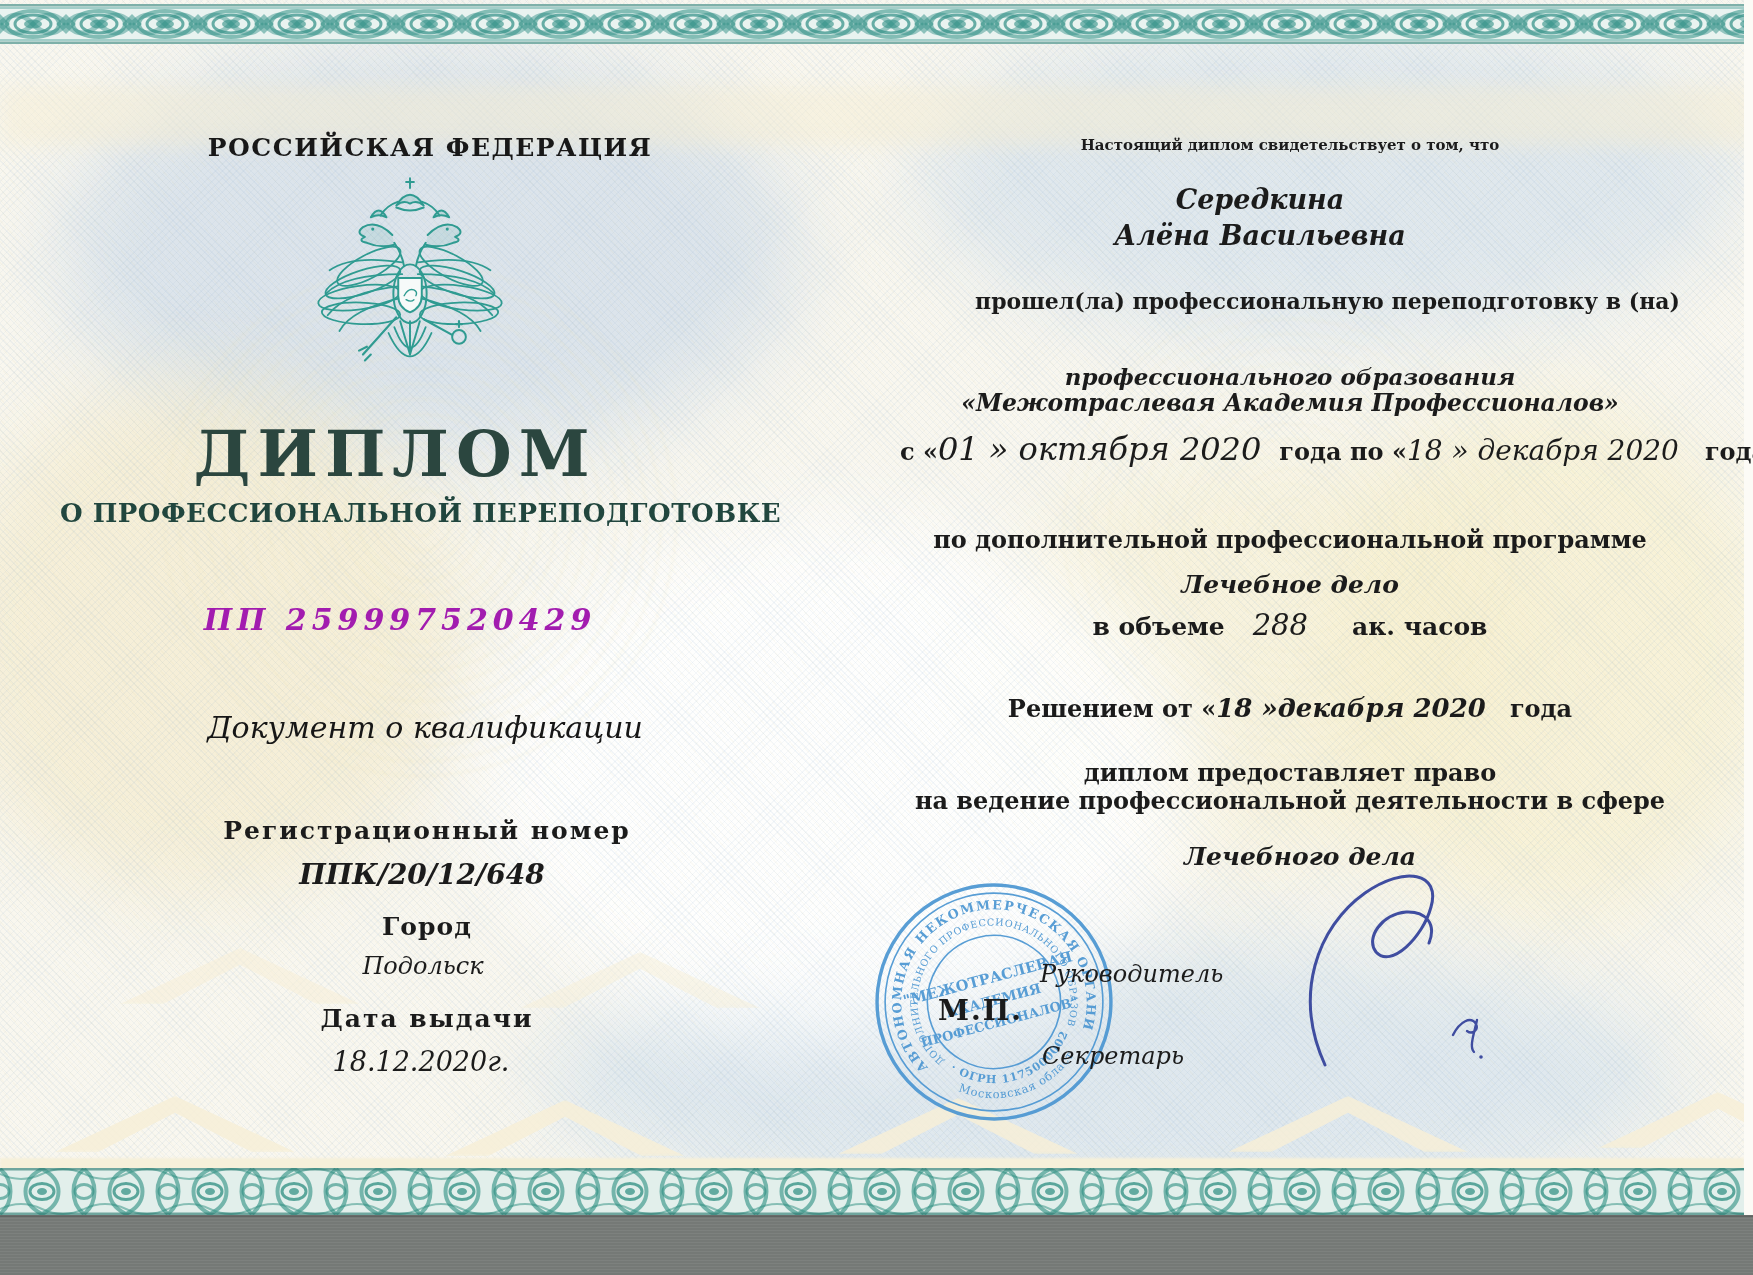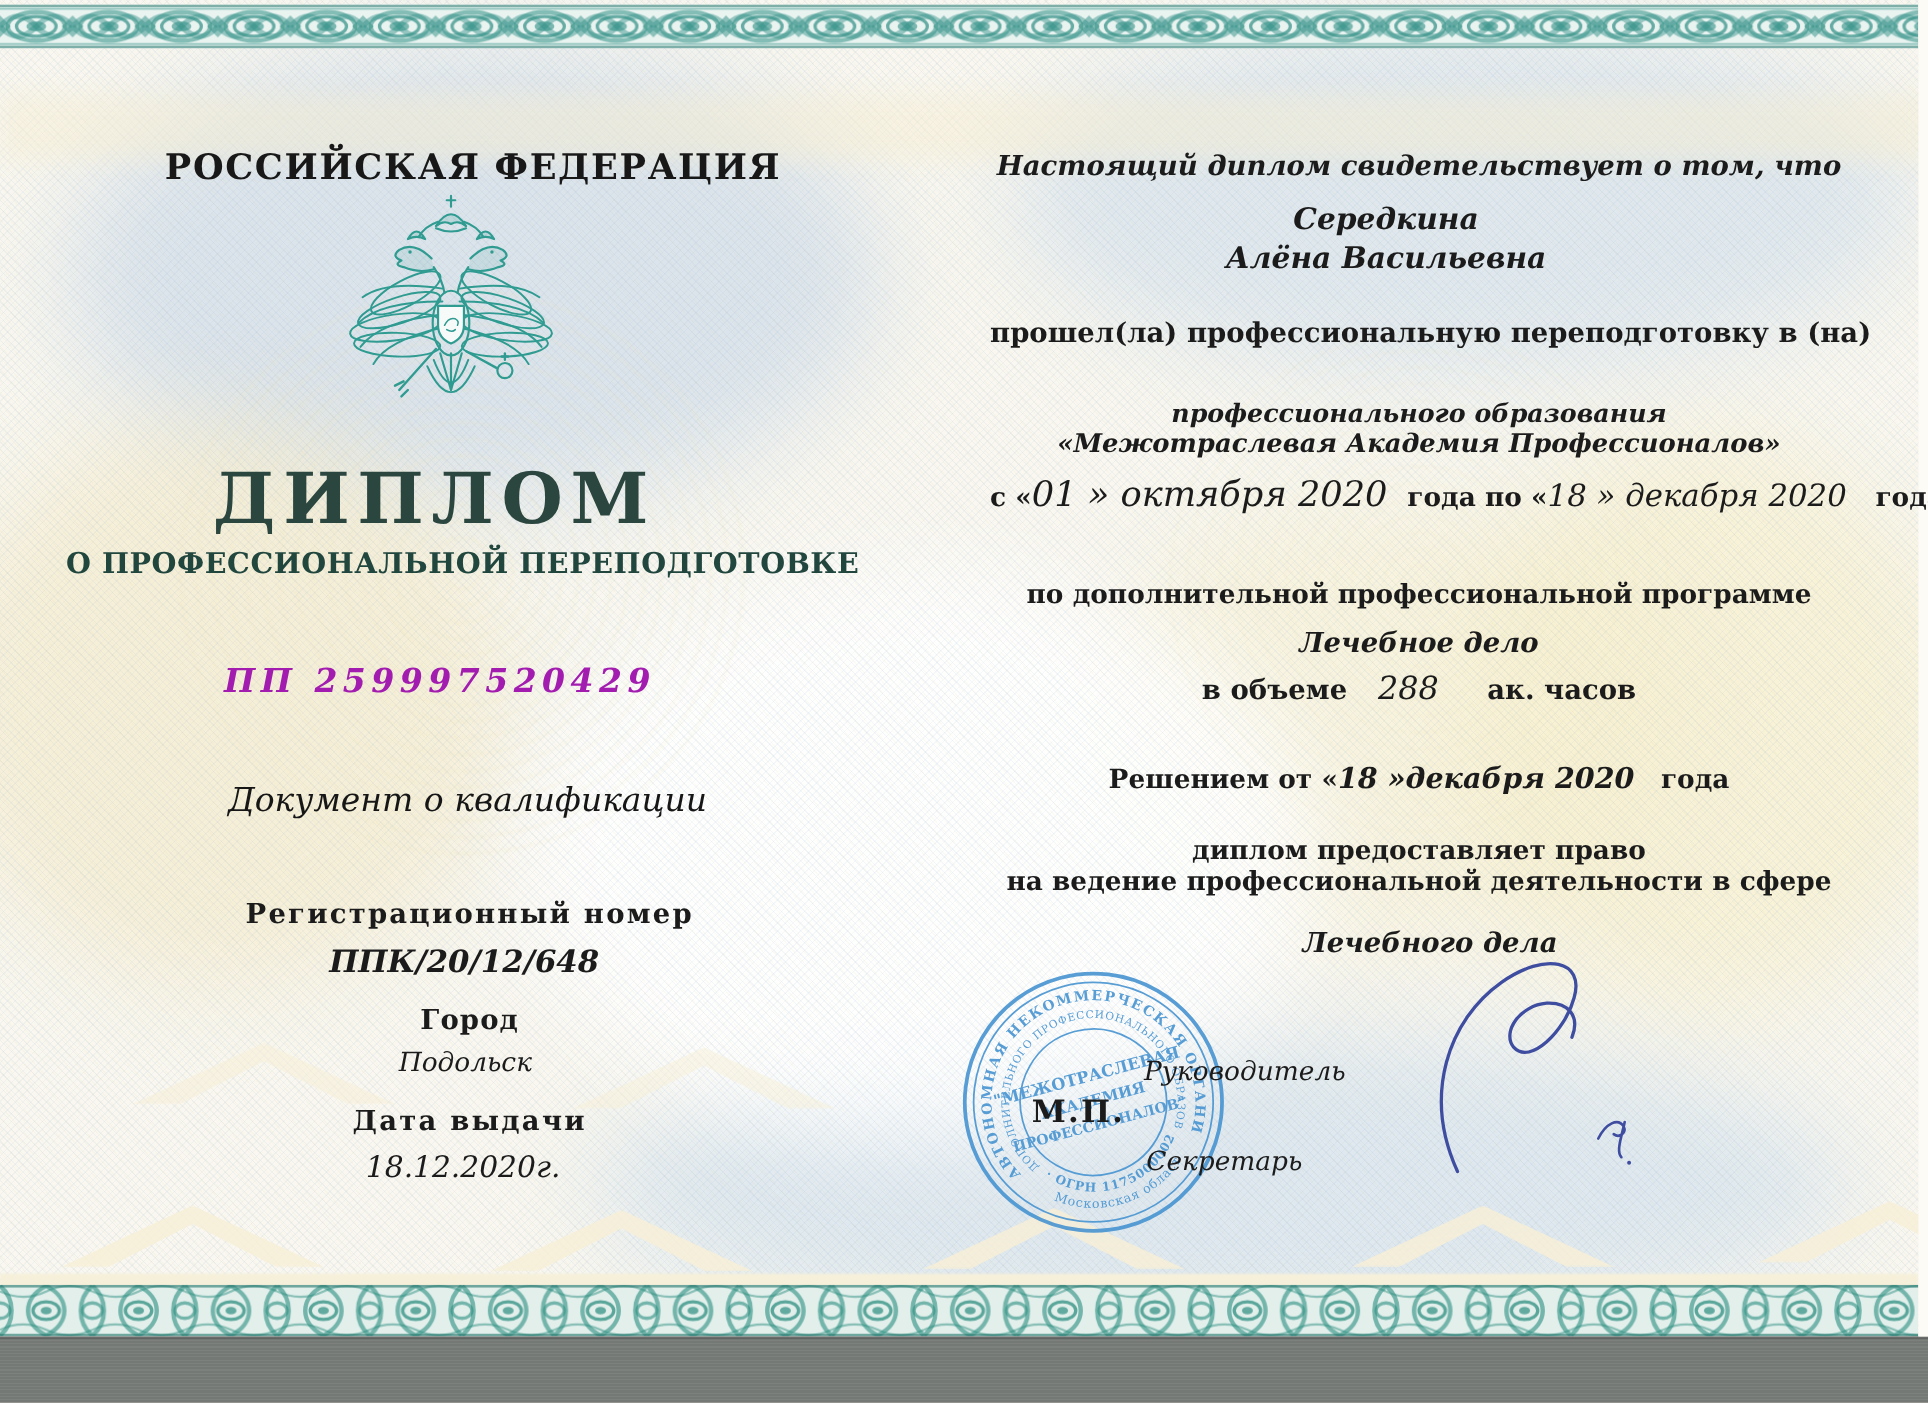--- a/index.html
+++ b/index.html
@@ -109,21 +109,21 @@
       </pattern>
     </defs>
     <rect width="1744" height="47" fill="url(#bandBottom)"></rect>
     <rect y="0" width="1744" height="2.5" fill="#23756a" opacity=".6"></rect>
     <rect y="44.5" width="1744" height="2.5" fill="#23756a" opacity=".6"></rect>
   </svg>
 
   <div class="gray-strip"></div>
   <div class="edge-strip"></div>
 
-  <div class="line b leftcol" style="top:133px;font-size:32px;letter-spacing:1.5px;left:100px;color:#181818;">РОССИЙСКАЯ ФЕДЕРАЦИЯ</div>
+  <div class="line b leftcol" style="top:133px;font-size:25px;letter-spacing:1.5px;left:100px;color:#181818;">РОССИЙСКАЯ ФЕДЕРАЦИЯ</div>
 
   <svg class="abs" style="left:312px;top:172px;" width="196" height="220" viewBox="0 0 200 224">
     <g fill="none" stroke="#2f9b91" stroke-width="2" stroke-linecap="round" stroke-linejoin="round">
 
       <path d="M100,6 v10 M96,10 h8"></path>
       <path d="M86,34 Q100,12 114,34 Q107,28 100,32 Q93,28 86,34 Z" fill="rgba(47,155,145,.18)"></path>
       <path d="M86,36 Q100,42 114,36"></path>
 
       <path d="M60,46 Q68,32 76,46 Q68,42 60,46 Z" fill="rgba(47,155,145,.18)"></path>
       <path d="M124,46 Q132,32 140,46 Q132,42 124,46 Z" fill="rgba(47,155,145,.18)"></path>
@@ -176,25 +176,25 @@
 
   <div class="line b" style="left:97px;width:660px;top:816px;font-size:25px;letter-spacing:2px;">Регистрационный номер</div>
   <div class="line bi" style="left:92px;width:660px;top:858px;font-size:28px;">ППК/20/12/648</div>
 
   <div class="line b" style="left:97px;width:660px;top:912px;font-size:25px;letter-spacing:1px;">Город</div>
   <div class="line i" style="left:93px;width:660px;top:952px;font-size:24px;">Подольск</div>
 
   <div class="line b" style="left:97px;width:660px;top:1004px;font-size:25px;letter-spacing:2px;">Дата выдачи</div>
   <div class="line i" style="left:91px;width:660px;top:1046px;font-size:27px;">18.12.2020г.</div>
 
-  <div class="line b rightcol" style="top:136px;font-size:25px;font-style:italic;">Настоящий диплом свидетельствует о том, что</div>
+  <div class="line b rightcol" style="top:136px;font-size:15px;">Настоящий диплом свидетельствует о том, что</div>
   <div class="line bi" style="left:870px;width:780px;top:184px;font-size:27px;">Середкина</div>
   <div class="line bi" style="left:870px;width:780px;top:220px;font-size:27px;">Алёна Васильевна</div>
 
-  <div class="line b rightcol" style="top:288px;font-size:25px;">прошел(ла) профессиональную переподготовку в (на)</div>
+  <div class="line b rightcol" style="top:288px;font-size:22px;text-align:right;">прошел(ла) профессиональную переподготовку в (на)</div>
   <div class="line bi rightcol" style="top:363px;font-size:23px;">профессионального образования</div>
   <div class="line bi rightcol" style="top:389px;font-size:23.5px;">«Межотраслевая Академия Профессионалов»</div>
 
   <div class="line rightcol" style="top:430px;font-size:24px;">
     <span class="b">с «</span><span class="i" style="font-size:32px;">01 » октября 2020</span><span class="b" style="margin-left:18px;">года по «</span><span class="i" style="font-size:28px;">18 » декабря 2020</span><span class="b" style="margin-left:26px;">года</span>
   </div>
 
   <div class="line b rightcol" style="top:525px;font-size:24px;">по дополнительной профессиональной программе</div>
   <div class="line bi rightcol" style="top:570px;font-size:25px;">Лечебное дело</div>
 

